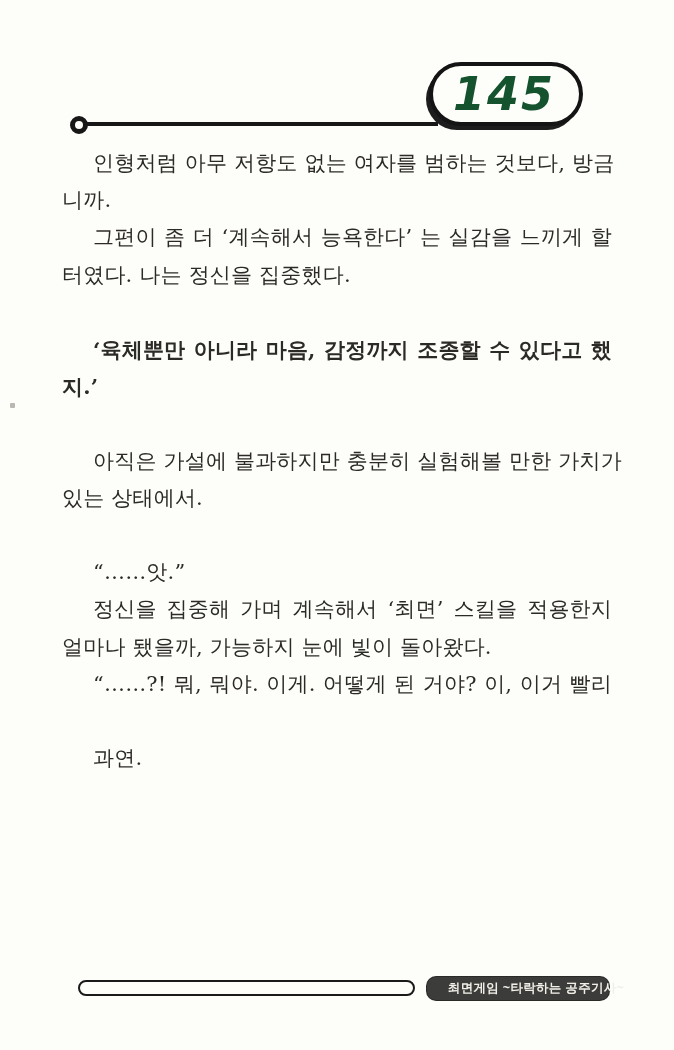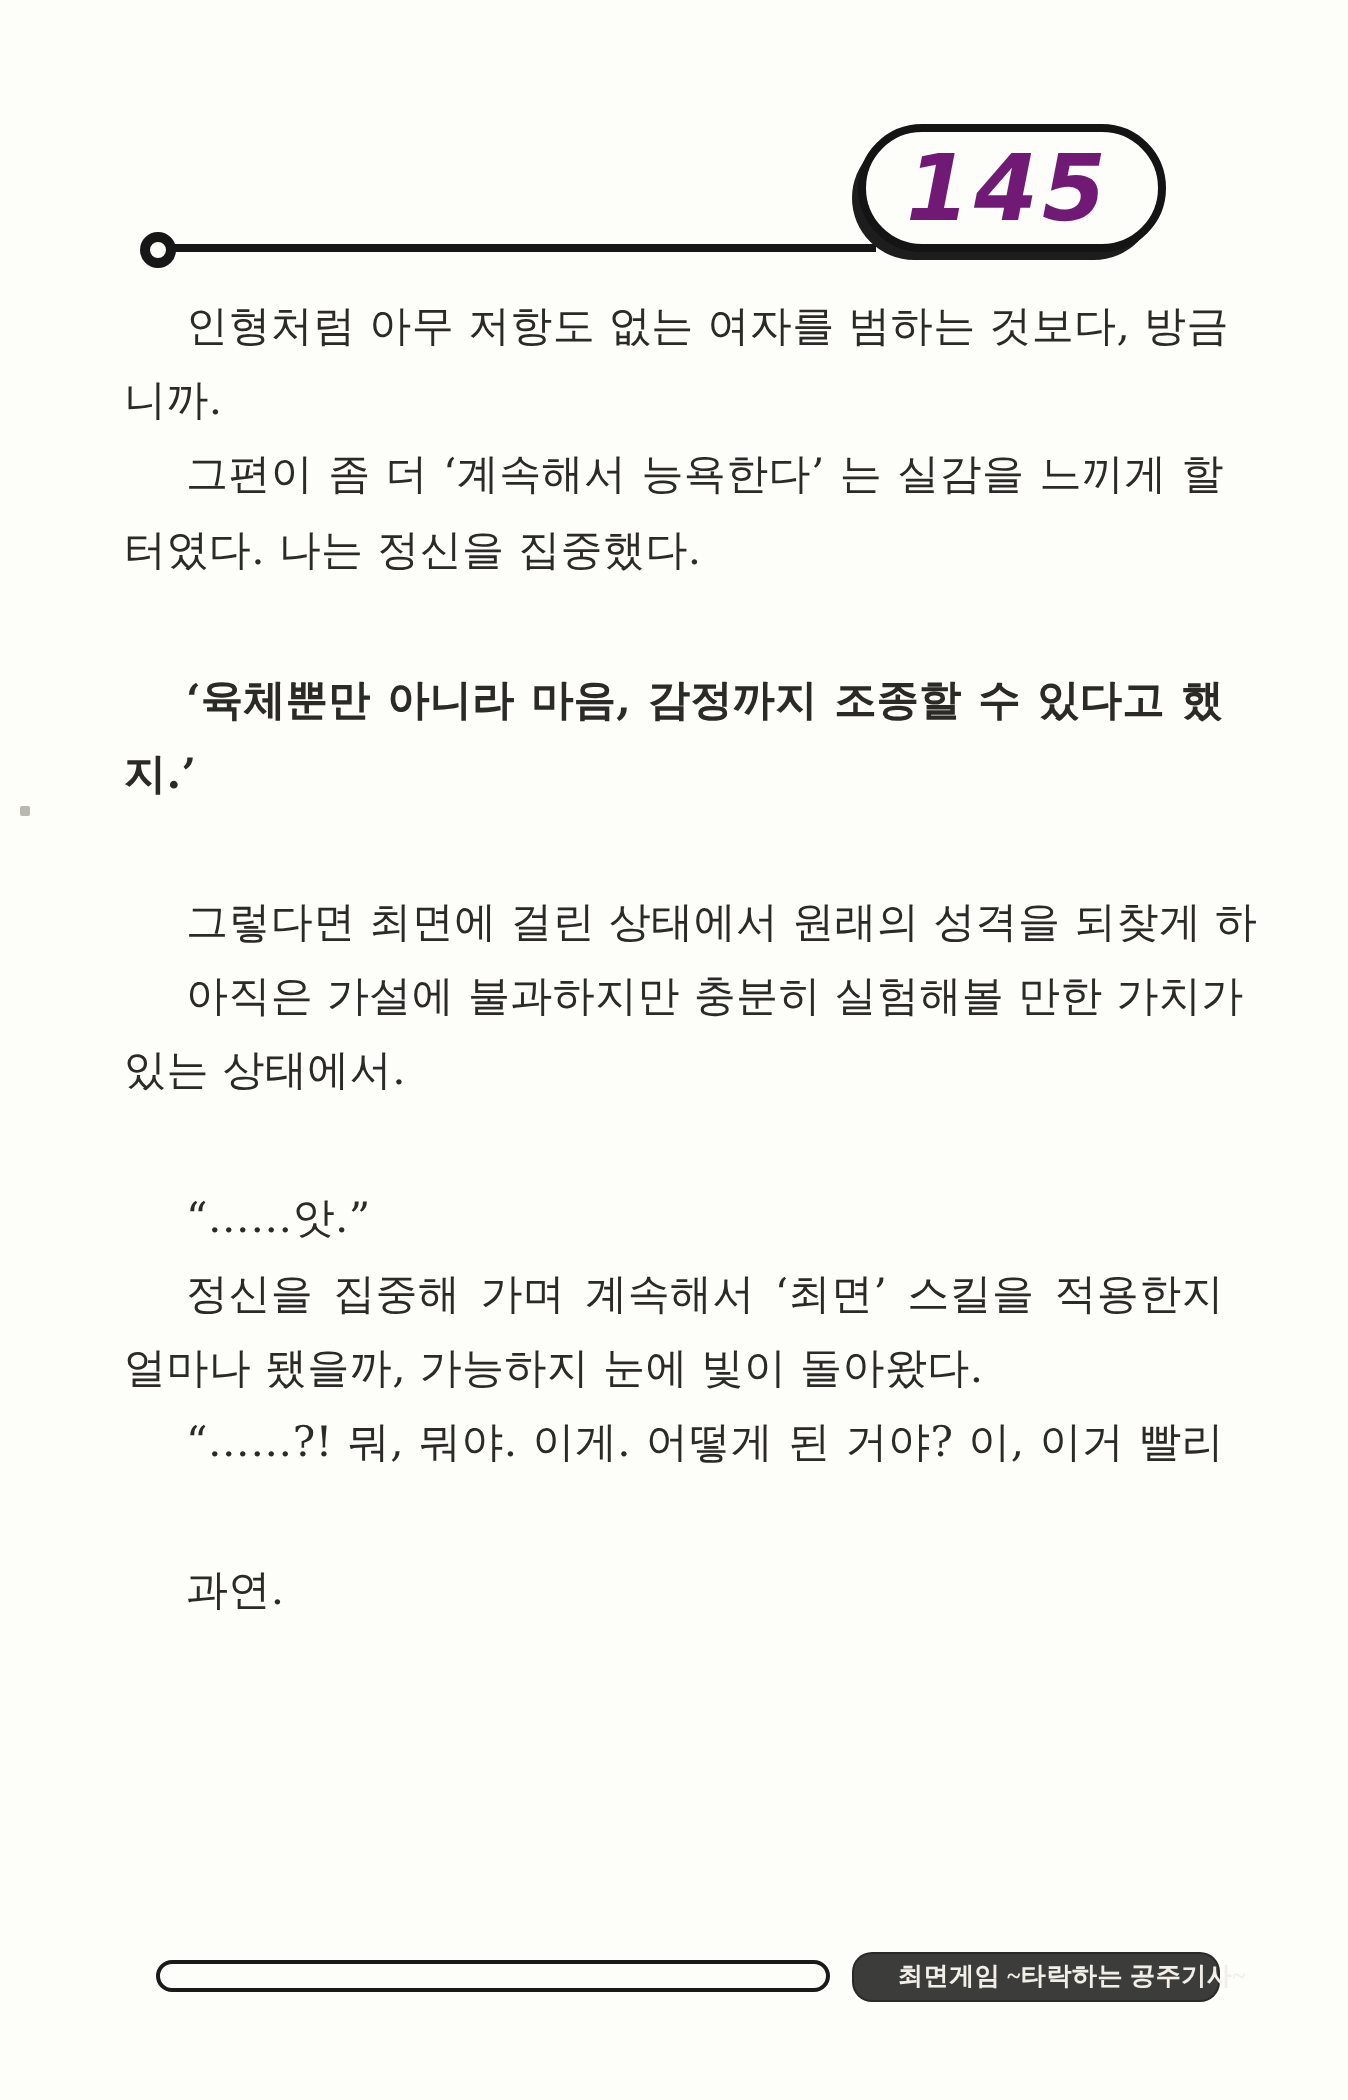--- a/index.html
+++ b/index.html
@@ -29,21 +29,21 @@
   .page-number-pill{
     position:absolute;left:429px;top:62px;width:154px;height:64px;
     box-sizing:border-box;border:4px solid #141414;border-radius:33px;
     background:var(--page-bg);z-index:3;
     box-shadow:-4px 5px 0 -1px #1d1d1d;
     display:flex;align-items:center;justify-content:center;
   }
   .page-number{
     font-family:"DejaVu Sans","Liberation Sans",sans-serif;
     font-style:italic;font-weight:700;font-size:46px;line-height:1;
-    letter-spacing:2px;color:#701a75;transform:translateX(-2px);
+    letter-spacing:2px;color:#14532d;transform:translateX(-2px);
   }
 
   
   .page-body{
     position:absolute;left:62px;top:145px;width:550px;
     font-size:21px;line-height:37.2px;letter-spacing:0.2px;
   }
   .para{margin:0;padding:0;}
   .para.blank{height:37.2px;}
   .para.bold .line{font-weight:700;}
@@ -63,21 +63,21 @@
     box-sizing:border-box;border:2.5px solid #1a1a1a;border-radius:10px;
     background:var(--page-bg);
   }
   .footer-badge{
     position:absolute;left:427px;top:977px;width:182px;height:23px;
     background:var(--badge-bg);border-radius:9px;
     display:flex;align-items:center;justify-content:center;
     box-shadow:0 0 0 1px #2a2a28;
   }
   .footer-badge span{
-    font-family:Liberation Serif, serif;
+    font-family:Liberation Sans, sans-serif;
     font-size:12.5px;font-weight:700;color:var(--badge-text);
     letter-spacing:0.3px;white-space:nowrap;margin-left:36px;
   }
 </style>
 </head>
 <body>
 
 <div class="page">
 
   <header>
@@ -103,21 +103,20 @@
       <p class="para blank"></p>
 
       <p class="para bold">
         <span class="line first fill">‘육체뿐만 아니라 마음, 감정까지 조종할 수 있다고 했</span>
         <span class="line">지.’</span>
       </p>
 
       <p class="para blank"></p>
 
       <p class="para">
-        <span class="line first fill">그렇다면 최면에 걸린 상태에서 원래의 성격을 되찾게 하</span>
       </p>
 
       <p class="para">
         <span class="line first fill">아직은 가설에 불과하지만 충분히 실험해볼 만한 가치가</span>
         <span class="line">있는 상태에서.</span>
       </p>
 
       <p class="para blank"></p>
 
       <p class="para">

